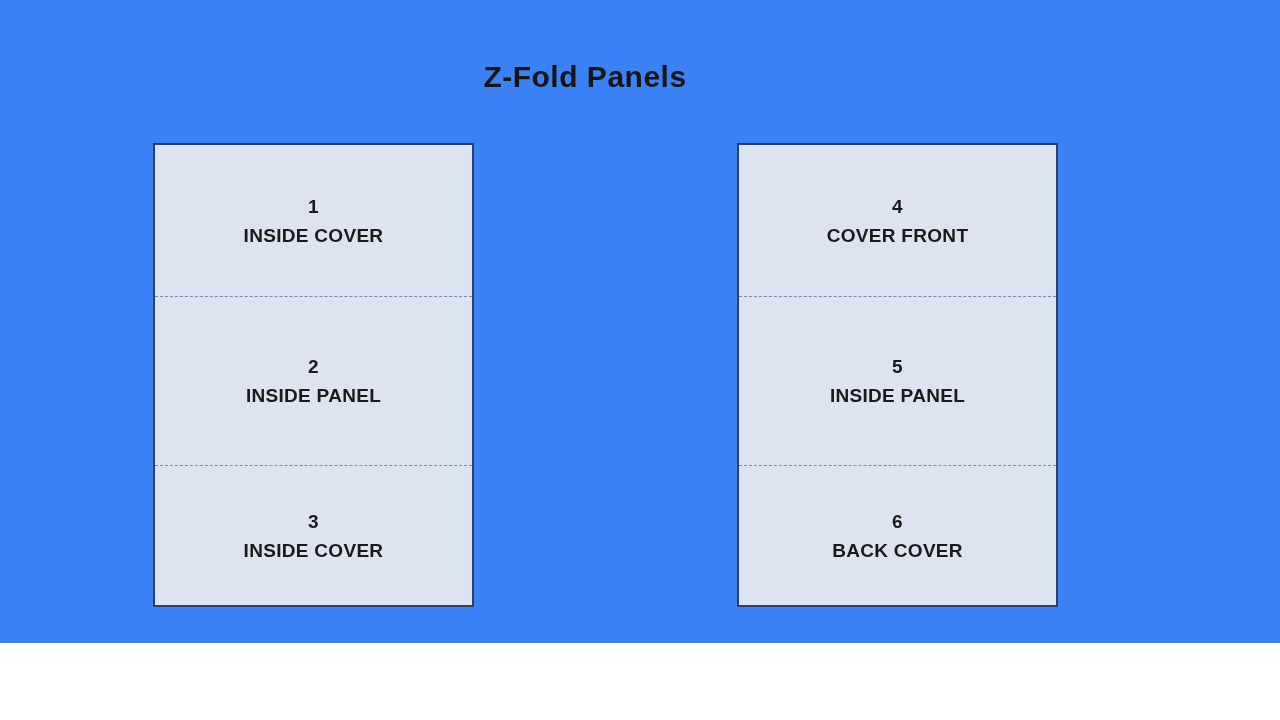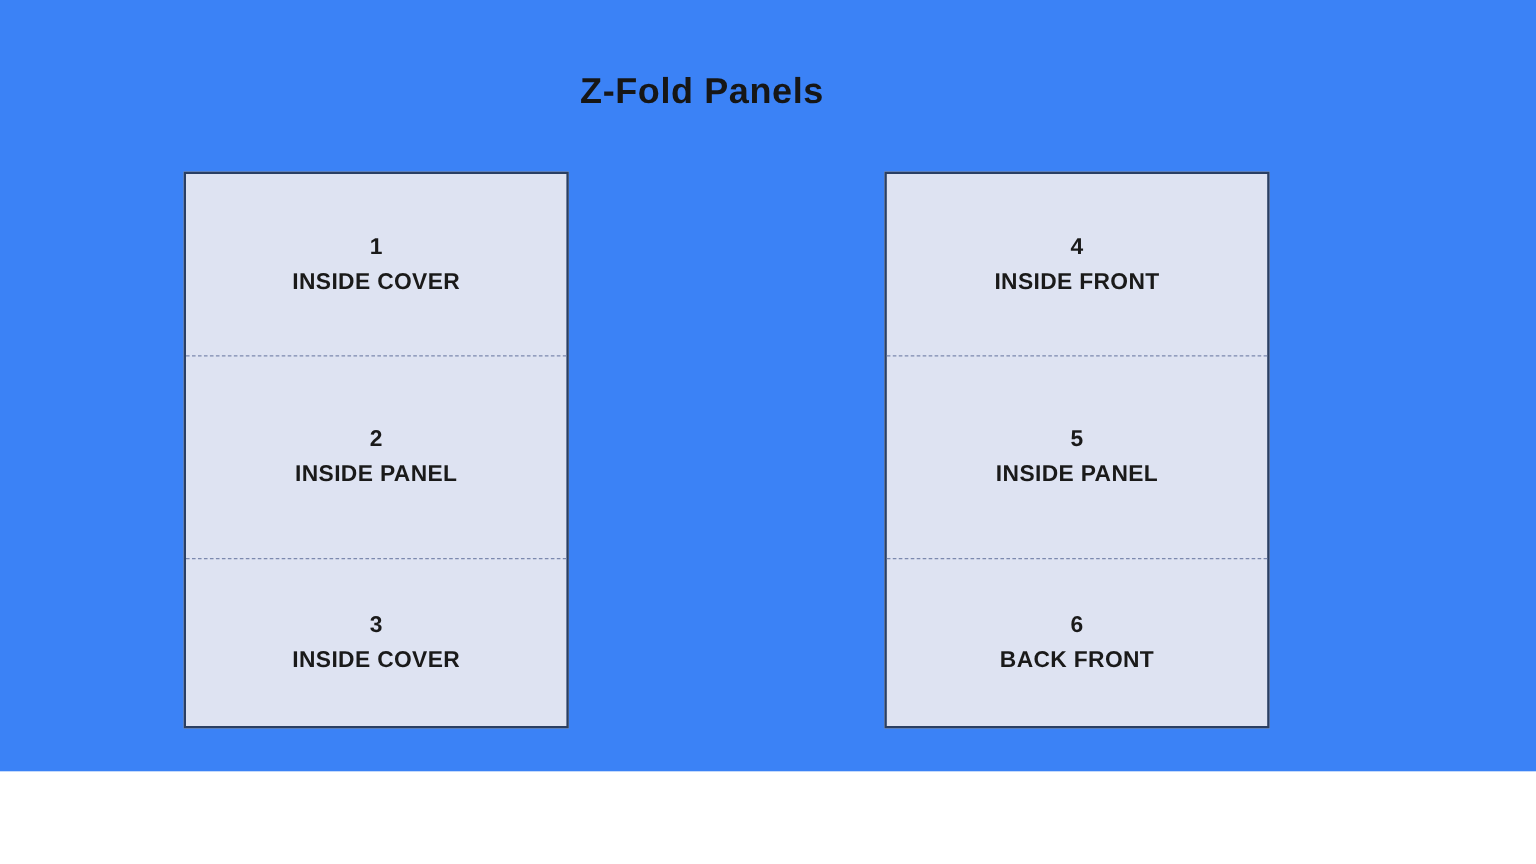--- a/index.html
+++ b/index.html
@@ -76,25 +76,25 @@
     </div>
     <div class="panel panel-3">
       <div class="panel-number">3</div>
       <div class="panel-label">INSIDE COVER</div>
     </div>
   </div>
 
   <div class="sheet sheet-back">
     <div class="panel panel-1">
       <div class="panel-number">4</div>
-      <div class="panel-label">INSIDE FRONT</div>
+      <div class="panel-label">COVER FRONT</div>
     </div>
     <div class="panel panel-2">
       <div class="panel-number">5</div>
       <div class="panel-label">INSIDE PANEL</div>
     </div>
     <div class="panel panel-3">
       <div class="panel-number">6</div>
-      <div class="panel-label">BACK FRONT</div>
+      <div class="panel-label">BACK COVER</div>
     </div>
   </div>
 
 </div>
 
 </body></html>

